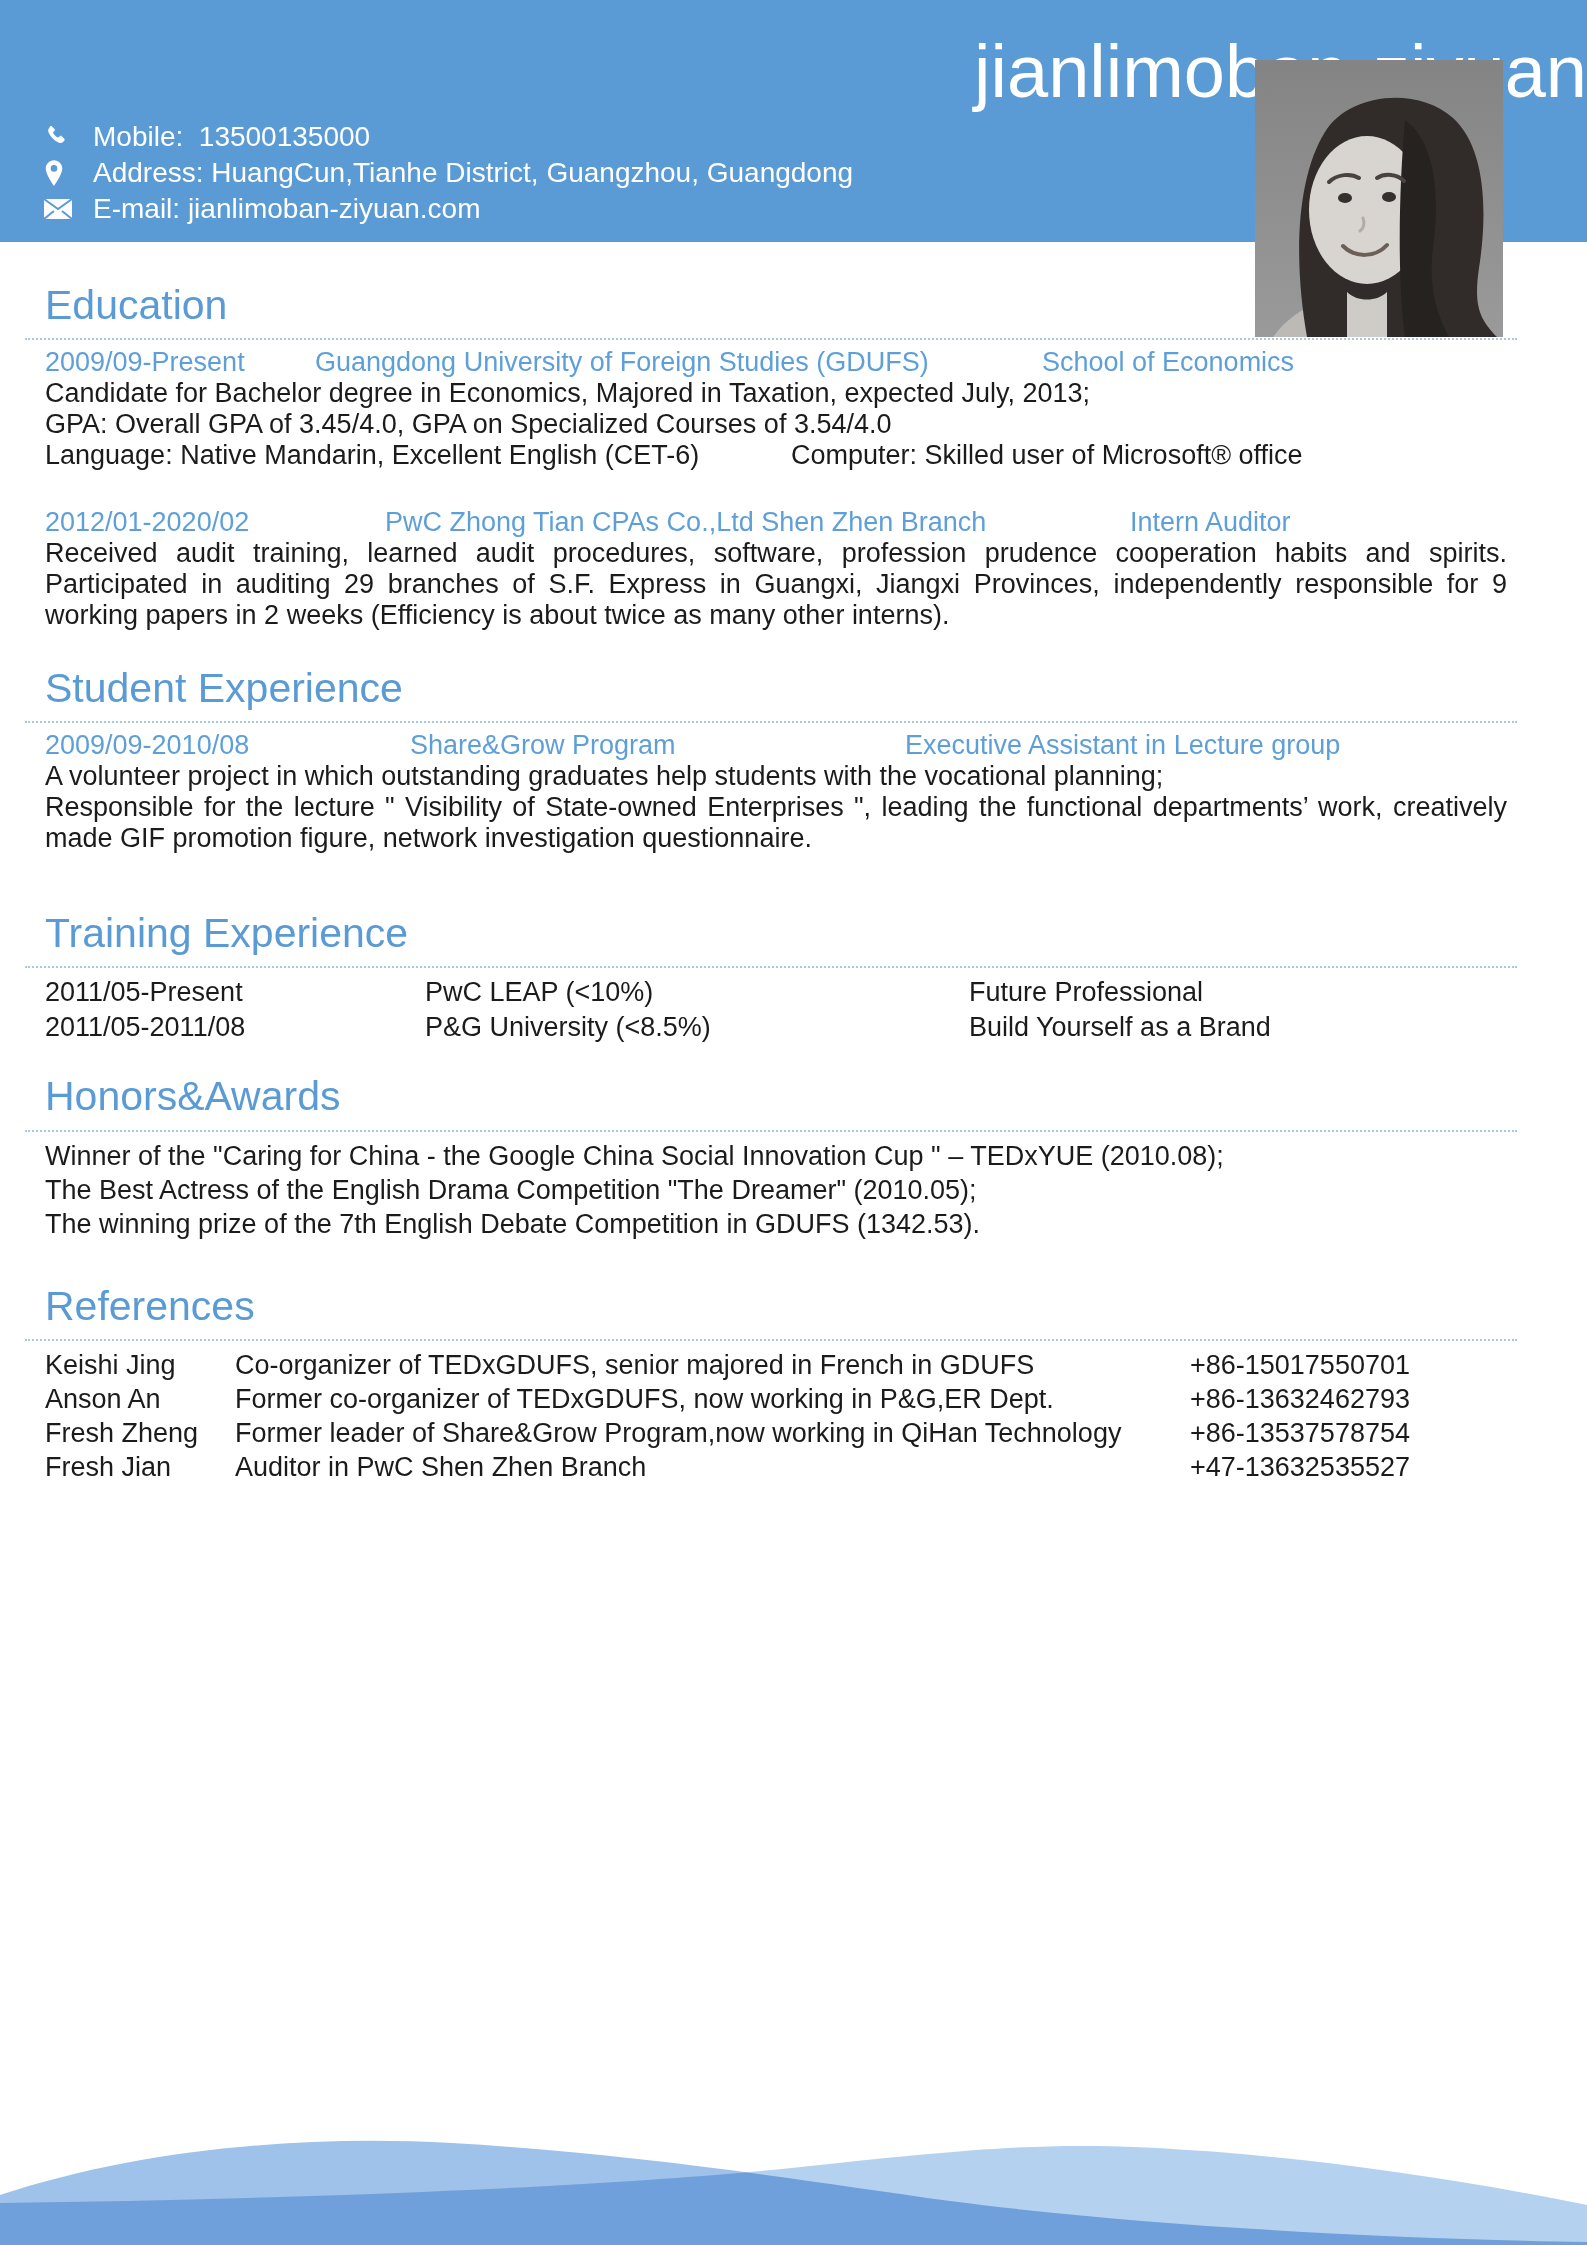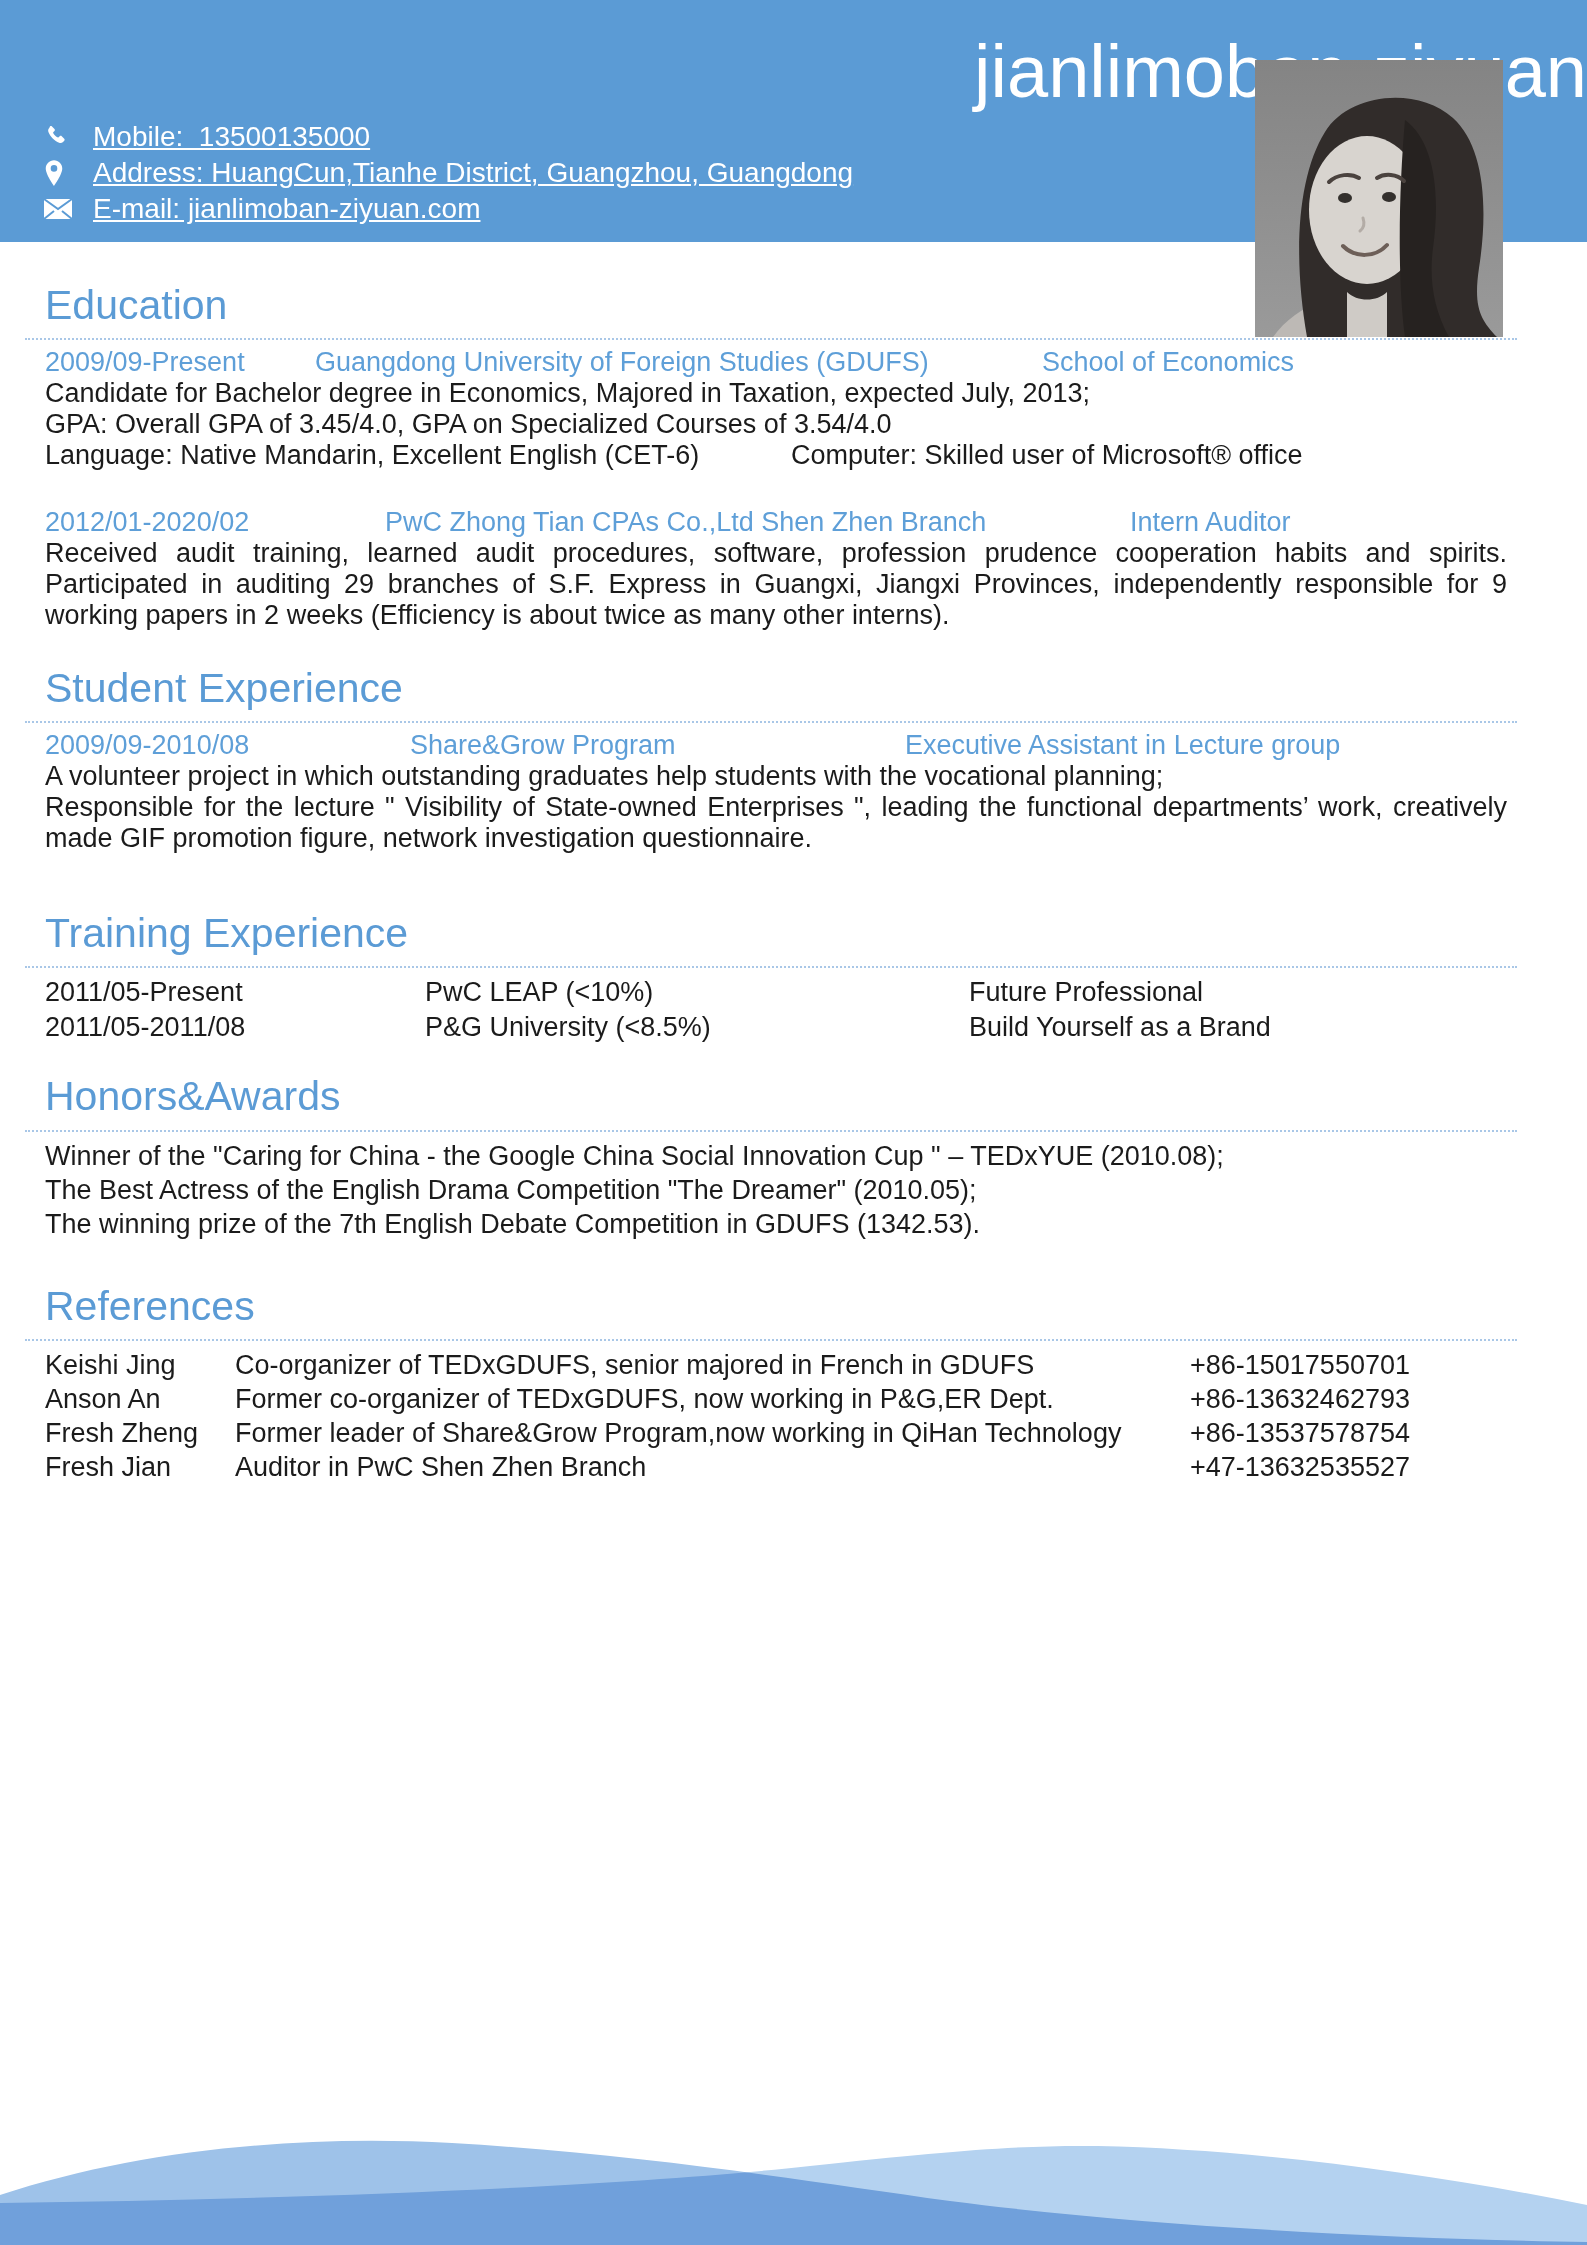--- a/index.html
+++ b/index.html
@@ -9,21 +9,21 @@
     overflow:hidden;margin:0 auto;
   }
   
   .hdr{
     position:relative;height:242px;background:#5b9bd5;color:#fff;
     box-sizing:border-box;padding:34px 0 16px 43px;text-align:right;
   }
   .name{
     margin:0;font-size:74px;font-weight:400;line-height:1.02;letter-spacing:0;
   }
-  .contacts{margin-top:10px;text-decoration:underline;}
+  .contacts{margin-top:10px;}
   .contact{display:flex;align-items:center;height:36px;font-size:28px;white-space:pre;}
   .cicon{width:34px;display:flex;justify-content:flex-start;align-items:center;margin-right:16px;}
   .cicon svg{display:block;}
   .photo{
     position:absolute;left:1255px;top:60px;width:248px;height:277px;overflow:hidden;
   }
   .photo svg{display:block;}
   
   .content{padding:0 80px 0 45px;margin-top:40px;}
   section{display:block;}

